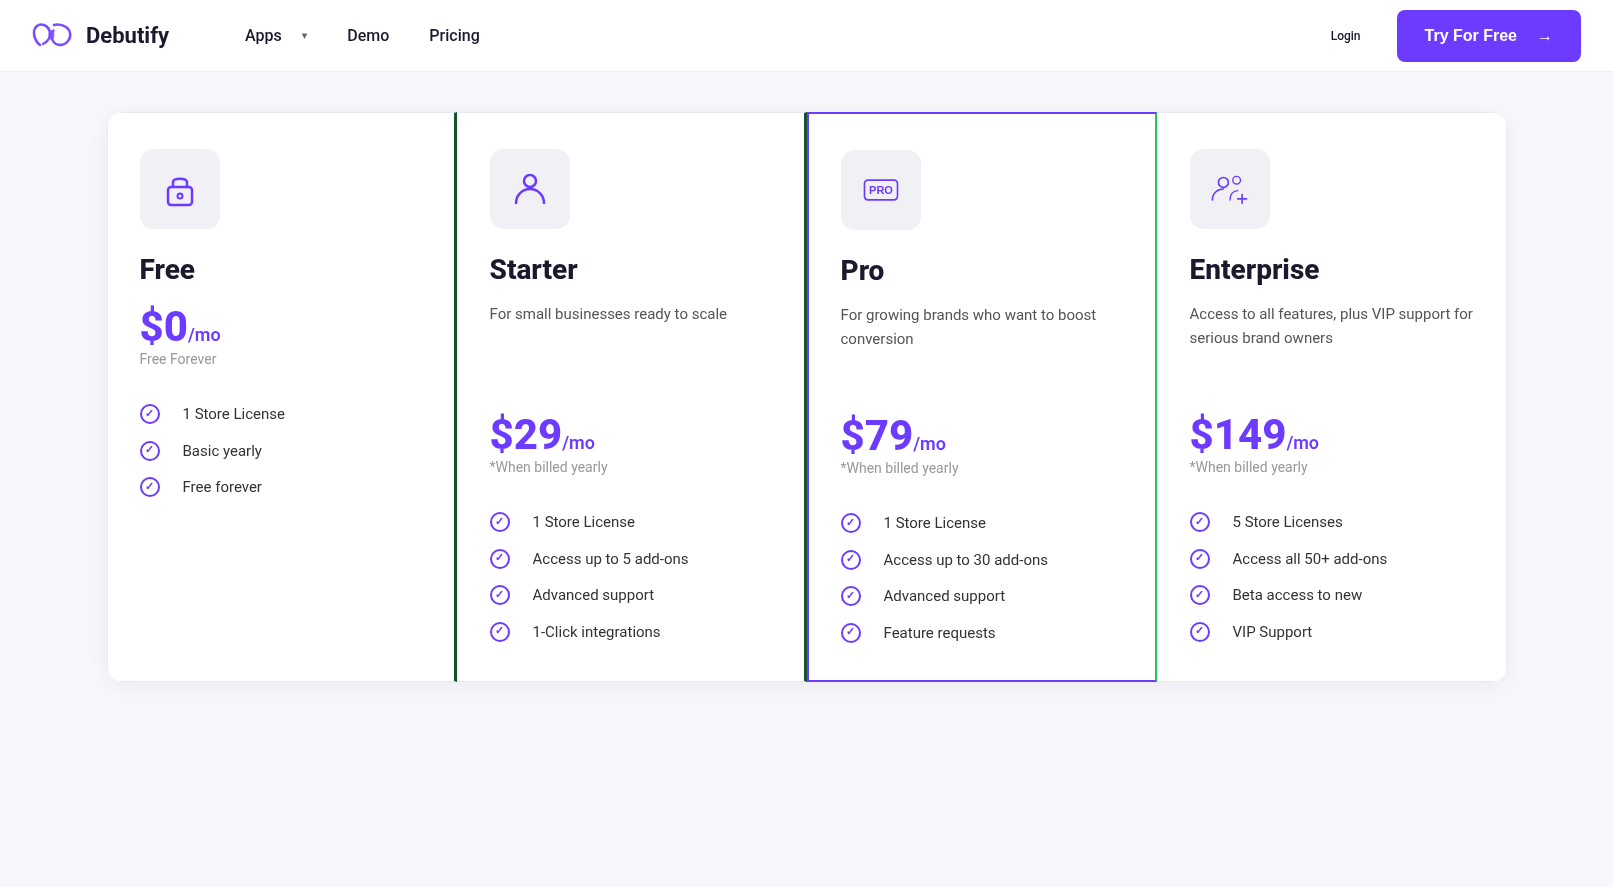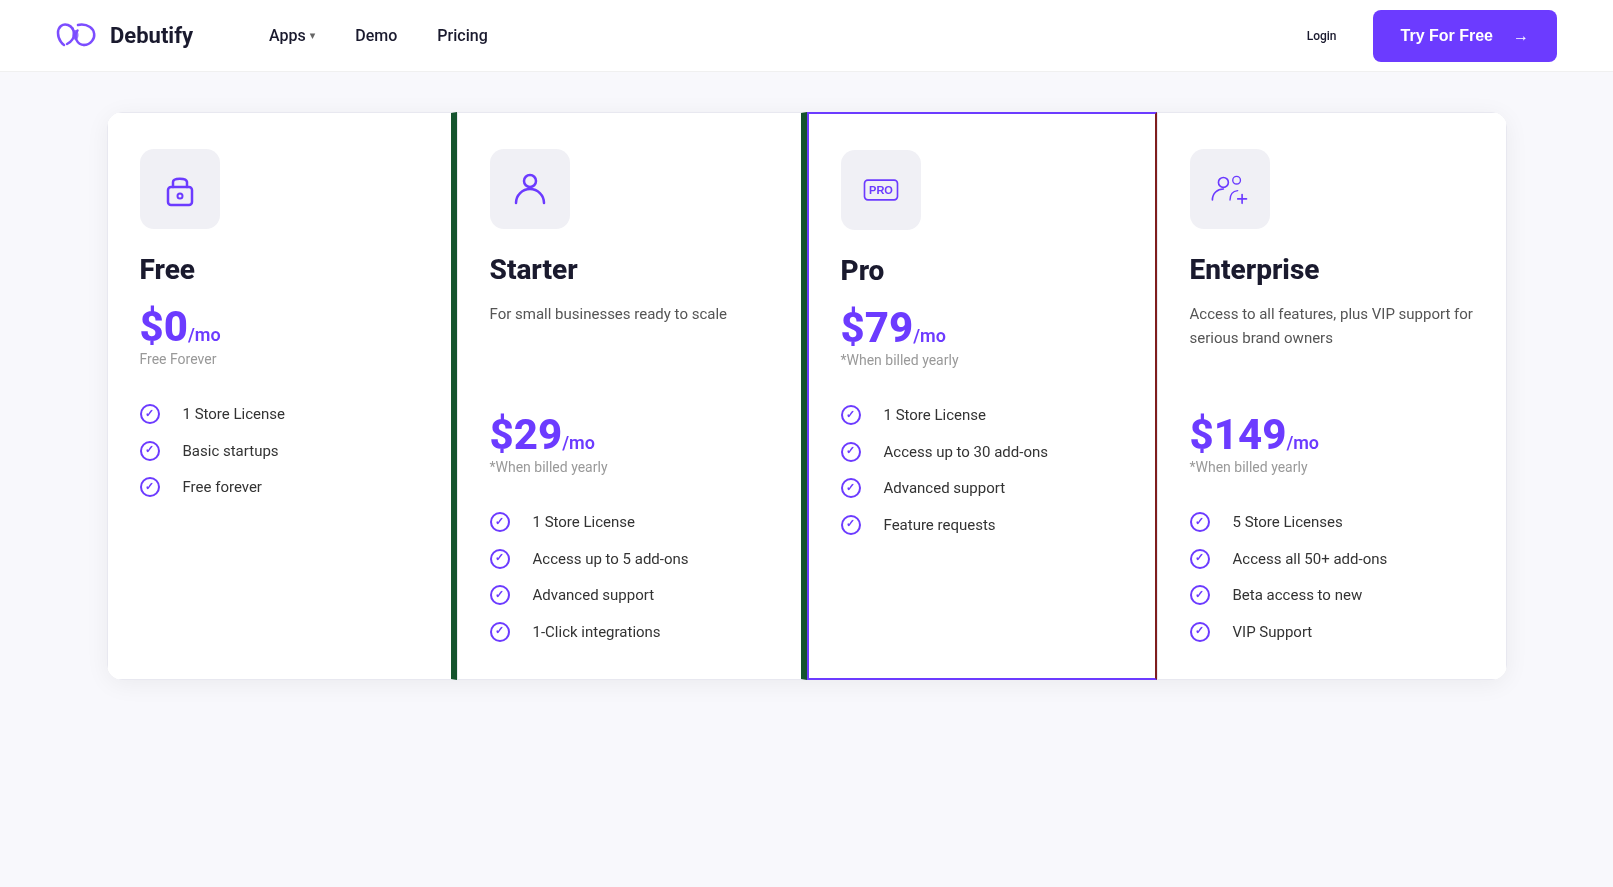--- a/index.html
+++ b/index.html
@@ -6,21 +6,21 @@
     body {
       font-family: -apple-system, BlinkMacSystemFont, 'Segoe UI', Roboto, sans-serif;
       background: #fff;
       color: #1a1a2e;
     }
 
     
     .header {
       display: flex;
       align-items: center;
-      padding: 0 56px;
+      padding: 0 32px;
       height: 72px;
       border-bottom: 1px solid #f0f0f0;
       position: sticky;
       top: 0;
       background: #fff;
       z-index: 100;
     }
     .logo {
       display: flex;
       align-items: center;
@@ -41,21 +41,21 @@
       margin-left: 60px;
     }
     .nav-item {
       padding: 8px 16px;
       font-size: 16px;
       color: #1a1a2e;
       cursor: pointer;
       border-radius: 6px;
       display: flex;
       align-items: center;
-      gap: 4px;
+      gap: 20px;
       font-weight: 500;
     }
     .nav-chevron {
       font-size: 11px;
       color: #666;
     }
     .header-right {
       margin-left: auto;
       display: flex;
       align-items: center;
@@ -109,24 +109,24 @@
       border: 1px solid #e8e8f0;
       position: relative;
       background: #fff;
     }
     .plan-card.highlighted {
       border: 2px solid #6c3bff;
       z-index: 1;
       background: #fff;
     }
     .plan-card:not(:last-child) {
-      border-right: 6px solid #14532d;
+      border-right: 3px solid #14532d;
     }
     .plan-card.highlighted:not(:last-child) {
-      border-right: 2px solid #7f1d1d;
+      border-right: 2px solid #22c55e;
     }
 
     
     .plan-icon-wrap {
       width: 80px;
       height: 80px;
       background: #f0f0f5;
       border-radius: 14px;
       display: flex;
       align-items: center;
@@ -256,21 +256,21 @@
         <span>$0</span><span class="mo">/mo</span>
       </div>
       <div class="plan-billing">Free Forever</div>
       <ul class="features-list">
         <li class="feature-item">
           <span class="feature-check"></span>
           <span>1 Store License</span>
         </li>
         <li class="feature-item">
           <span class="feature-check"></span>
-          <span>Basic startups</span>
+          <span>Basic yearly</span>
         </li>
         <li class="feature-item">
           <span class="feature-check"></span>
           <span>Free forever</span>
         </li>
       </ul>
     </div>
 
     <div class="plan-card">
       <div class="plan-icon-wrap">
@@ -308,20 +308,21 @@
 
     <div class="plan-card highlighted">
       <div class="plan-icon-wrap">
 
         <svg viewBox="0 0 80 80" fill="none" xmlns="http://www.w3.org/2000/svg">
           <rect x="10" y="22" width="60" height="36" rx="6" stroke="#6c3bff" stroke-width="3" fill="none"></rect>
           <text x="40" y="48" text-anchor="middle" font-family="Arial" font-weight="800" font-size="20" fill="#6c3bff">PRO</text>
         </svg>
       </div>
       <div class="plan-name">Pro</div>
+      <div class="plan-desc">For growing brands who want to boost conversion</div>
       <div class="plan-price">
         <span>$79</span><span class="mo">/mo</span>
       </div>
       <div class="plan-billing">*When billed yearly</div>
       <ul class="features-list">
         <li class="feature-item">
           <span class="feature-check"></span>
           <span>1 Store License</span>
         </li>
         <li class="feature-item">

